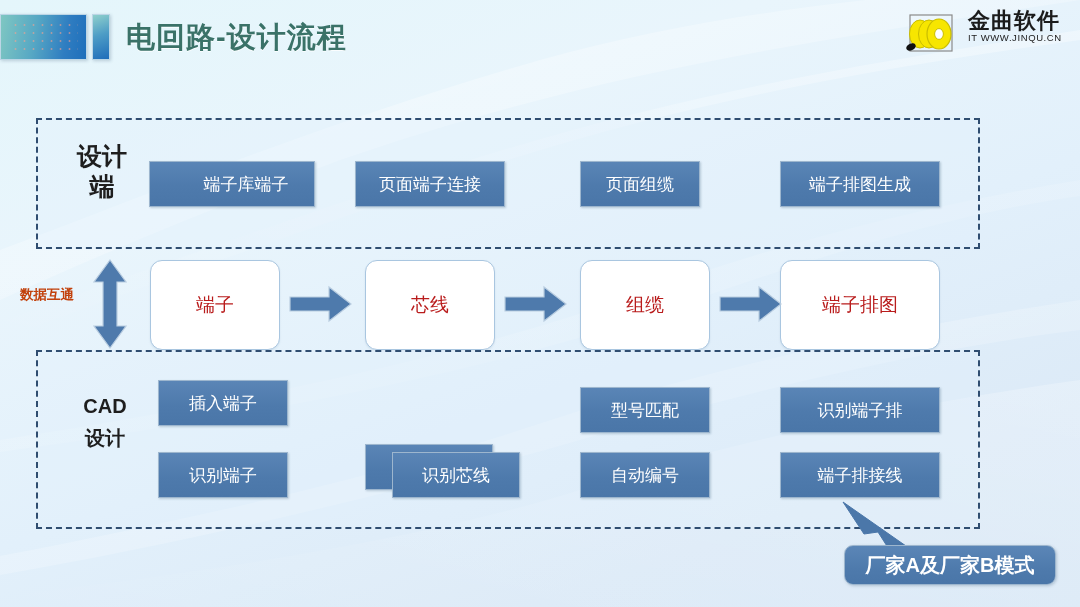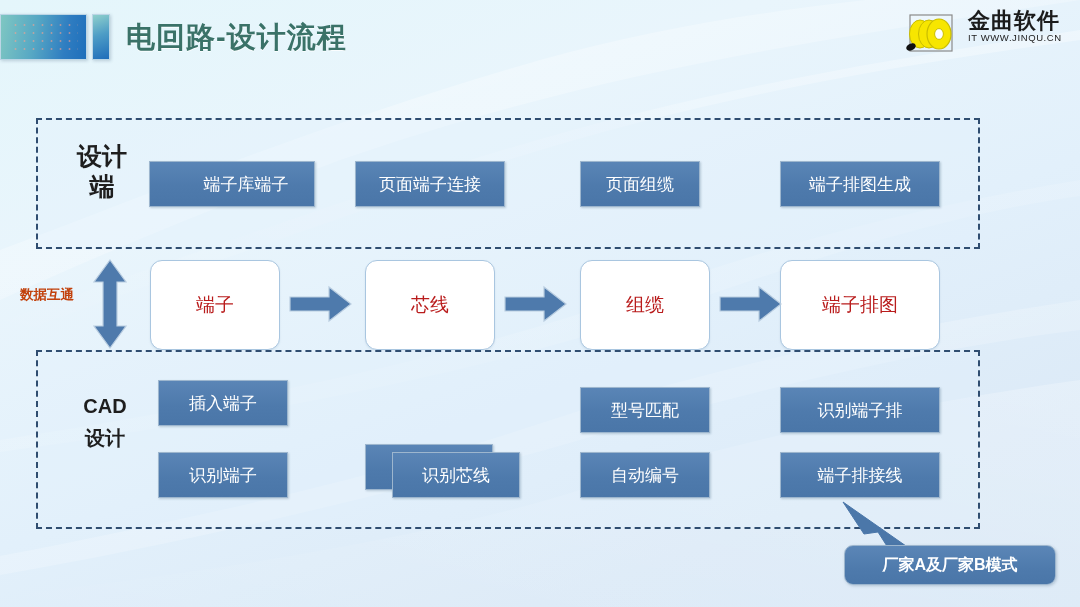--- a/index.html
+++ b/index.html
@@ -82,21 +82,21 @@
 
   .data-link-label{
     position:absolute;left:8px;top:208px;width:78px;text-align:center;
     font-size:13.5px;color:#c2410c;white-space:nowrap;font-weight:bold;
   }
 
   .callout{
     position:absolute;left:844px;top:467px;width:210px;height:38px;
     background:linear-gradient(180deg,#5b86b7 0%,#4e7aac 60%,#4a76a8 100%);
     border:1px solid #9db6ce;border-radius:9px;
-    color:#ffffff;font-size:16px;font-weight:bold;
+    color:#ffffff;font-size:20px;font-weight:bold;
     display:flex;align-items:center;justify-content:center;
     box-shadow:1px 1px 3px rgba(70,100,130,.3);
     white-space:nowrap;
   }
   .callout-tail{position:absolute;left:840px;top:418px;}
 </style>
 </head>
 <body>
 
 <svg class="bg-swoosh" viewBox="0 0 1080 607" preserveAspectRatio="none">

